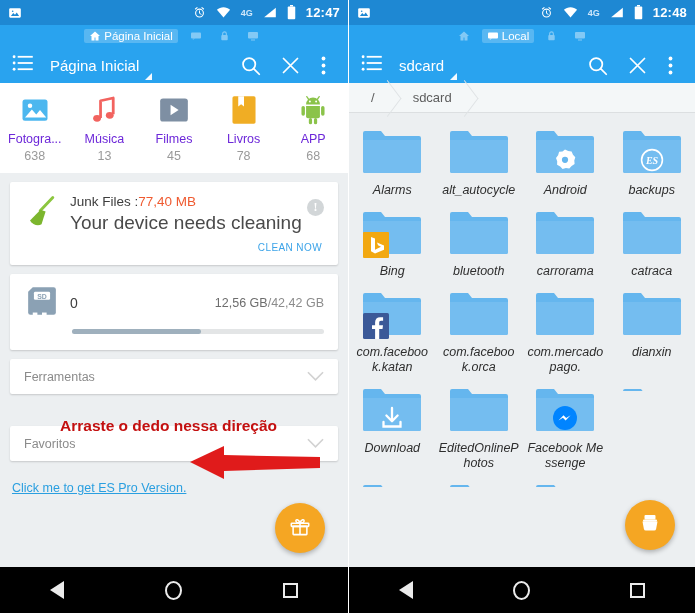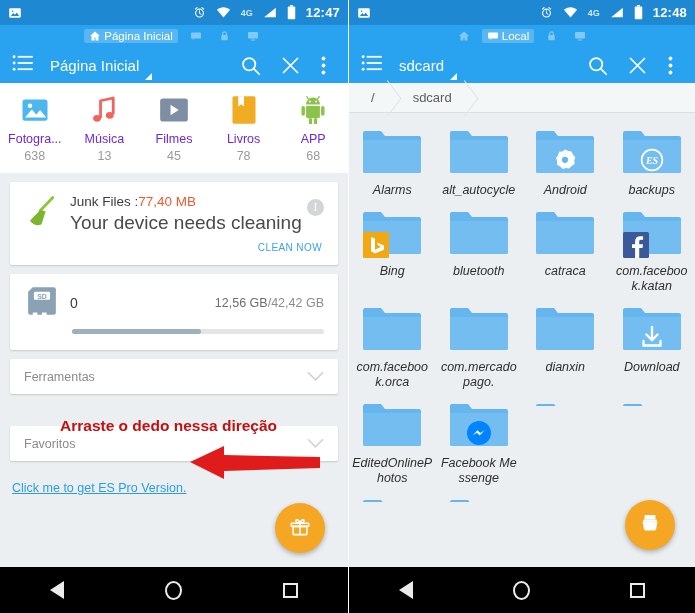--- a/index.html
+++ b/index.html
@@ -623,20 +623,29 @@
       <div class="gitem">
         <div class="folder-wrap">
           <svg width="62" height="52" viewBox="0 0 62 52">
               <path d="M2 6a2 2 0 012-2h16l4 5h34a2 2 0 012 2v33a2 2 0 01-2 2H4a2 2 0 01-2-2z" fill="#65b6ee"></path>
               <path d="M2 13h58v31a2 2 0 01-2 2H4a2 2 0 01-2-2z" fill="#74bdf0"></path>
             </svg>
         </div>
         <div class="gname">bluetooth</div>
       </div>
 
+      <div class="gitem">
+        <div class="folder-wrap">
+          <svg width="62" height="52" viewBox="0 0 62 52">
+              <path d="M2 6a2 2 0 012-2h16l4 5h34a2 2 0 012 2v33a2 2 0 01-2 2H4a2 2 0 01-2-2z" fill="#65b6ee"></path>
+              <path d="M2 13h58v31a2 2 0 01-2 2H4a2 2 0 01-2-2z" fill="#74bdf0"></path>
+            </svg>
+        </div>
+        <div class="gname">carrorama</div>
+      </div>
 
       <div class="gitem">
         <div class="folder-wrap">
           <svg width="62" height="52" viewBox="0 0 62 52">
               <path d="M2 6a2 2 0 012-2h16l4 5h34a2 2 0 012 2v33a2 2 0 01-2 2H4a2 2 0 01-2-2z" fill="#65b6ee"></path>
               <path d="M2 13h58v31a2 2 0 01-2 2H4a2 2 0 01-2-2z" fill="#74bdf0"></path>
             </svg>
         </div>
         <div class="gname">catraca</div>
       </div>

